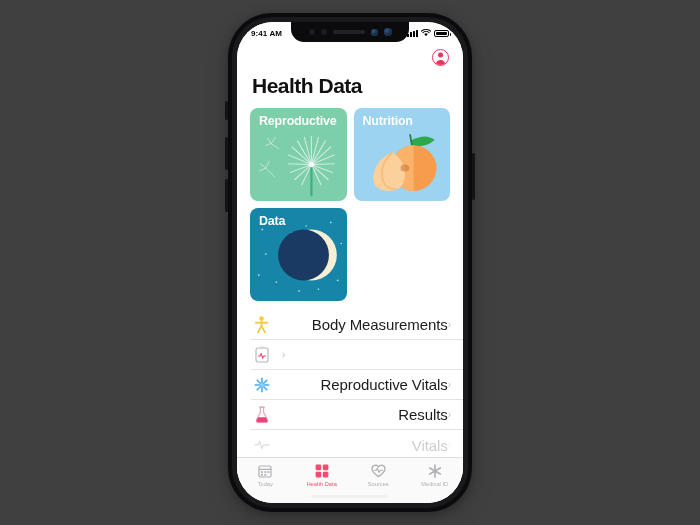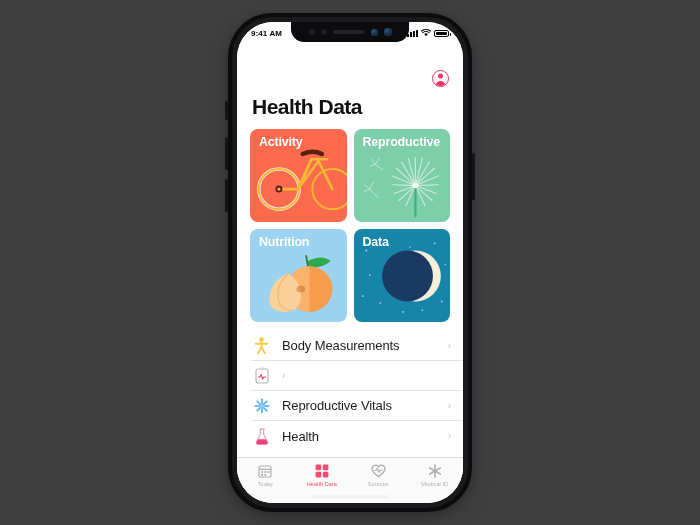--- a/index.html
+++ b/index.html
@@ -77,21 +77,21 @@
     width: 15px; height: 7px; border: 1px solid #000; border-radius: 2px;
     position: relative; padding: 1px;
   }
   .batt::after {
     content: ""; position: absolute; right: -3px; top: 2px;
     width: 1.5px; height: 3px; background: #000; border-radius: 0 1px 1px 0;
   }
   .batt i { display: block; height: 100%; background: #000; border-radius: 1px; }
 
   
-  .app { position: absolute; inset: 0; background: #fff; padding-top: 39px; }
+  .app { position: absolute; inset: 0; background: #fff; padding-top: 18px; }
 
   .nav-row {
     position: relative; height: 34px; padding: 0 14px;
     display: flex; align-items: center; justify-content: flex-end;
   }
   .avatar {
     width: 17px; height: 17px; border-radius: 50%;
     border: 1.4px solid #f0335e; background: #fff;
     display: flex; align-items: flex-end; justify-content: center;
     overflow: hidden; cursor: pointer;
@@ -123,21 +123,21 @@
   .list { margin-top: 9px; padding-left: 14px; }
   .row {
     display: flex; align-items: center; height: 30px;
     border-bottom: 1px solid #e3e3e6; padding-right: 12px; cursor: pointer;
   }
   .row:last-child { border-bottom: none; }
   .row-icon {
     width: 21px; min-width: 21px; height: 21px;
     display: flex; align-items: center; justify-content: center; margin-right: 10px;
   }
-  .row-label { flex: 1; font-size: 13px; color: #1c1c1e; letter-spacing: -.1px; }
+  .row-label { flex: 1; font-size: 15px; color: #1c1c1e; letter-spacing: -.1px; text-align: right; }
   .chev { color: #c3c3c7; font-size: 10px; line-height: 1; }
   .row.faded { opacity: .22; }
 
   
   .tabbar {
     position: absolute; left: 0; bottom: 0; width: 100%; height: 46px;
     background: rgba(250,250,250,.96);
     border-top: 1px solid #dcdcdf;
     display: flex; align-items: flex-start; padding-top: 5px;
     z-index: 15;
@@ -204,34 +204,20 @@
               <circle cx="7.5" cy="5.1" r="2.5" fill="#f0335e"></circle>
               <path d="M2.6 15 a4.9 4.9 0 0 1 9.8 0 Z" fill="#f0335e"></path>
             </svg>
           </div>
         </div>
 
         <div class="page-title">Health Data</div>
 
         <div class="tiles">
 
-          <div class="tile" style="background:#fc6a4e">
-            <svg viewBox="0 0 110 93">
-              <circle cx="33" cy="62" r="23" fill="none" stroke="#f7e8e2" stroke-width="4"></circle>
-              <circle cx="33" cy="62" r="23" fill="none" stroke="#f5b731" stroke-width="2.2"></circle>
-              <circle cx="94" cy="62" r="23" fill="none" stroke="#f5b731" stroke-width="2.2"></circle>
-              <path d="M33 62 L55 62 L70 28 L88 28" fill="none" stroke="#f5b731" stroke-width="3" stroke-linecap="round" stroke-linejoin="round"></path>
-              <path d="M55 62 L70 28" fill="none" stroke="#f5b731" stroke-width="3" stroke-linecap="round"></path>
-              <path d="M55 62 L78 30 L94 62" fill="none" stroke="#f5b731" stroke-width="3" stroke-linecap="round" stroke-linejoin="round"></path>
-              <path d="M60 22 Q72 17 82 22" fill="none" stroke="#5b1f12" stroke-width="5" stroke-linecap="round"></path>
-              <circle cx="33" cy="62" r="4" fill="#5b1f12"></circle>
-              <circle cx="33" cy="62" r="1.8" fill="#f5b731"></circle>
-            </svg>
-            <div class="tile-label">Activity</div>
-          </div>
 
           <div class="tile" style="background:#7dcfa9">
             <svg viewBox="0 0 110 93">
               <g stroke="#cdeadd" stroke-width="1.3" stroke-linecap="round">
                 <line x1="70" y1="58" x2="70" y2="26"></line>
                   <line x1="70" y1="58" x2="78" y2="27"></line>
                 <line x1="70" y1="58" x2="86" y2="31"></line>
                   <line x1="70" y1="58" x2="92" y2="38"></line>
                 <line x1="70" y1="58" x2="96" y2="47"></line>
                   <line x1="70" y1="58" x2="96" y2="57"></line>
@@ -344,24 +330,33 @@
           </div>
 
           <div class="row">
             <div class="row-icon">
               <svg width="14" height="17" viewBox="0 0 14 17">
                 <path d="M5.4 1.2 L5.4 6.4 L1.6 13.6 a1.8 1.8 0 0 0 1.6 2.7 h7.6 a1.8 1.8 0 0 0 1.6-2.7 L8.6 6.4 L8.6 1.2 Z" fill="none" stroke="#e8a9bf" stroke-width="1.2" stroke-linejoin="round"></path>
                 <path d="M3.3 11.2 L10.7 11.2 L12.4 14.1 a1.6 1.6 0 0 1-1.4 2.2 H3 a1.6 1.6 0 0 1-1.4-2.2 Z" fill="#f0407a"></path>
                 <line x1="4.6" y1="1.2" x2="9.4" y2="1.2" stroke="#e8a9bf" stroke-width="1.3" stroke-linecap="round"></line>
               </svg>
             </div>
-            <div class="row-label">Health</div>
+            <div class="row-label">Results</div>
             <div class="chev">›</div>
           </div>
 
+          <div class="row faded">
+            <div class="row-icon">
+              <svg width="16" height="14" viewBox="0 0 16 14">
+                <path d="M1 7 L4 7 L5.6 3.4 L7.8 10.6 L9.4 7 L15 7" stroke="#6e737a" stroke-width="1.3" fill="none" stroke-linecap="round" stroke-linejoin="round"></path>
+              </svg>
+            </div>
+            <div class="row-label">Vitals</div>
+            <div class="chev">›</div>
+          </div>
         </div>
 
         <div class="tabbar">
 
           <div class="tab">
             <div class="tab-ico">
               <svg width="14" height="14" viewBox="0 0 14 14">
                 <rect x="1" y="2" width="12" height="11" rx="1.6" fill="none" stroke="#b0b0b5" stroke-width="1.2"></rect>
                 <line x1="1" y1="5.4" x2="13" y2="5.4" stroke="#b0b0b5" stroke-width="1.2"></line>
                 <g fill="#b0b0b5">

